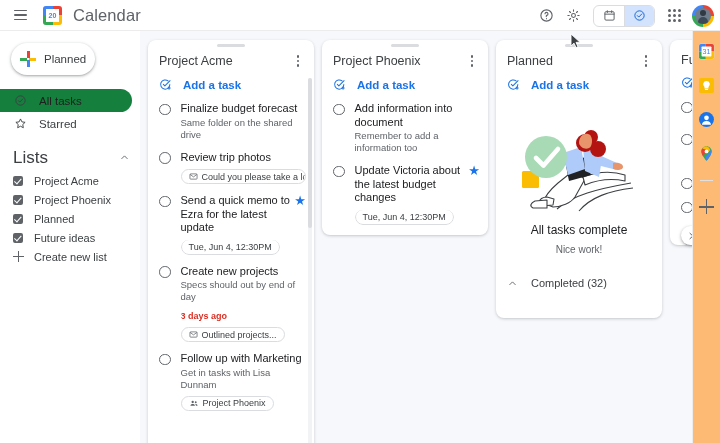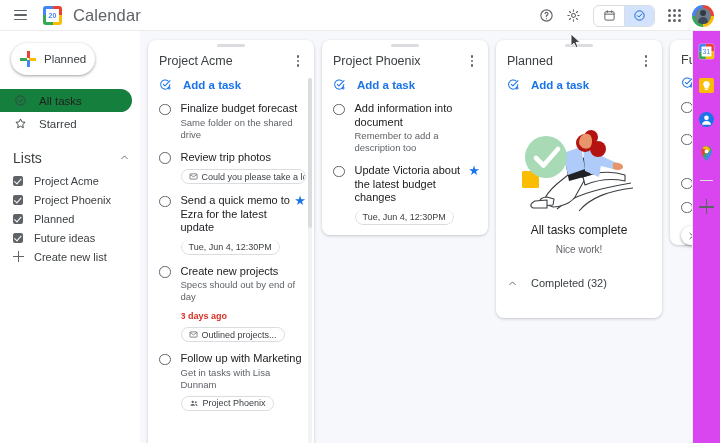--- a/index.html
+++ b/index.html
@@ -70,21 +70,21 @@
   .plus-g .v .b { position:absolute; bottom:0; left:0; width:3px; height:7px; background:#4285f4; }
   .create-label { margin-left:8px; font-size:11.5px; color:#3c4043; }
 
   .nav { margin-top:14px; }
   .nav-item { height:23px; display:flex; align-items:center; padding-left:13px; margin-right:8px;
               border-radius:0 12px 12px 0; cursor:pointer; font-size:11.5px; color:#3c4043; }
   .nav-item.sel { background:#15803d; color:#1f1f1f; }
   .nav-item .ic { width:15px; height:15px; margin-right:11px; display:flex; align-items:center; justify-content:center; color:#3c4043; }
 
   .section-head { display:flex; align-items:center; padding:0 10px 0 13px; height:26px; margin-top:10px; }
-  .section-head .t { font-size:14px; color:#3c4043; flex:1; }
+  .section-head .t { font-size:17px; color:#3c4043; flex:1; }
   .section-head .chev { color:#5f6368; cursor:pointer; }
 
   .list-item { height:19px; display:flex; align-items:center; padding-left:13px; font-size:11px; color:#3c4043; cursor:pointer; }
   .cbx { width:10px; height:10px; border-radius:2px; background:#5f6368; margin-right:11px; position:relative; flex:none; }
   .cbx::after { content:""; position:absolute; left:2.6px; top:1.6px; width:3px; height:5.5px;
                 border:solid #fff; border-width:0 1.4px 1.4px 0; transform:rotate(42deg); }
   .list-item .pl { width:10px; height:10px; margin-right:11px; position:relative; flex:none; }
   .list-item .pl::before { content:""; position:absolute; left:0; top:4.3px; width:11px; height:1.4px; background:#5f6368; }
   .list-item .pl::after { content:""; position:absolute; top:-0.3px; left:4.8px; width:1.4px; height:11px; background:#5f6368; }
 
@@ -130,21 +130,21 @@
   .empty { padding:14px 10px 6px; text-align:center; }
   .empty-illo { width:132px; height:92px; margin:14px auto 4px; }
   .empty-title { font-size:12px; color:#202124; margin-top:6px; }
   .empty-sub { font-size:10px; color:#5f6368; margin-top:7px; }
 
   .scroll-next { position:absolute; right:-8px; top:195px; width:19px; height:19px; border-radius:50%;
                  background:#fff; box-shadow:0 1px 2px rgba(60,64,67,.3), 0 1px 3px 1px rgba(60,64,67,.15);
                  display:flex; align-items:center; justify-content:center; cursor:pointer; color:#5f6368; z-index:5; }
 
   
-  .rail { position:absolute; right:0; top:31px; width:28px; bottom:0; background:#d946ef;
+  .rail { position:absolute; right:0; top:31px; width:28px; bottom:0; background:#fdba74;
           border-left:1px solid #ececec; display:flex; flex-direction:column; align-items:center; padding-top:12px; gap:17px; z-index:20; }
   .rail-ic { width:17px; height:17px; cursor:pointer; border-radius:3px; position:relative; }
   .rail-sep { width:13px; height:1px; background:#e0e0e0; margin:1px 0; }
   .rail-plus { width:15px; height:15px; position:relative; cursor:pointer; }
   .rail-plus::before { content:""; position:absolute; left:0; top:7px; width:15px; height:1.6px; background:#5f6368; }
   .rail-plus::after { content:""; position:absolute; top:0; left:6.7px; width:1.6px; height:15px; background:#5f6368; }
 
   .cursor-arrow { position:absolute; left:570px; top:33px; z-index:60; pointer-events:none; }
 </style>
 </head>
@@ -422,21 +422,21 @@
           <path d="M18.6 16.2v4.4M16.4 18.4h4.4" stroke-linecap="round"></path>
         </svg>
         <span class="lbl">Add a task</span>
       </div>
 
       <div class="tasks">
         <div class="task">
           <span class="circle"></span>
           <div class="task-body">
             <div class="task-title">Add information into document</div>
-            <div class="task-sub">Remember to add a description too</div>
+            <div class="task-sub">Remember to add a information too</div>
           </div>
         </div>
         <div class="task">
           <span class="circle"></span>
           <div class="task-body">
             <div class="task-title">Update Victoria about the latest budget changes</div>
             <div class="chips">
               <span class="chip date">
                 <span style="border:1px solid #dadce0;border-radius:8px;padding:2px 7px;">Tue, Jun 4, 12:30PM</span>
               </span>

